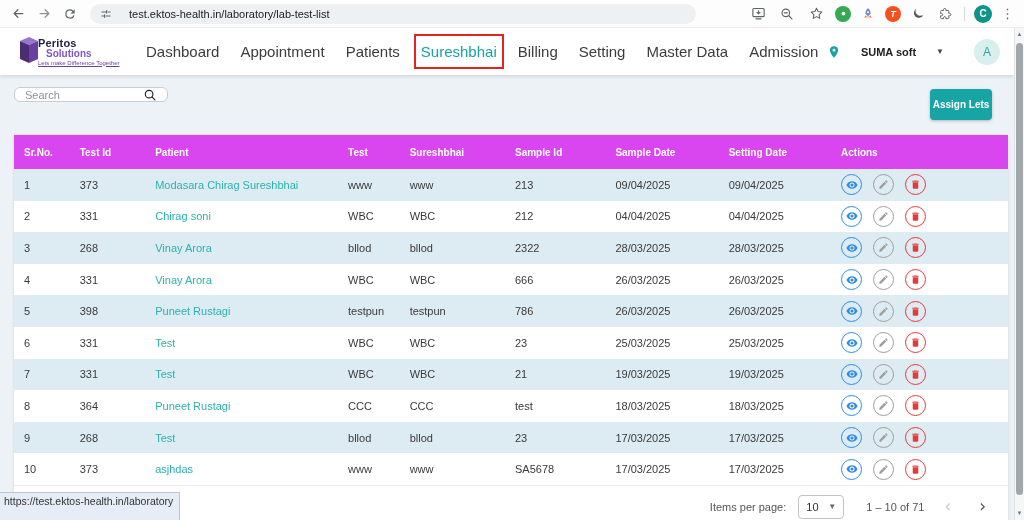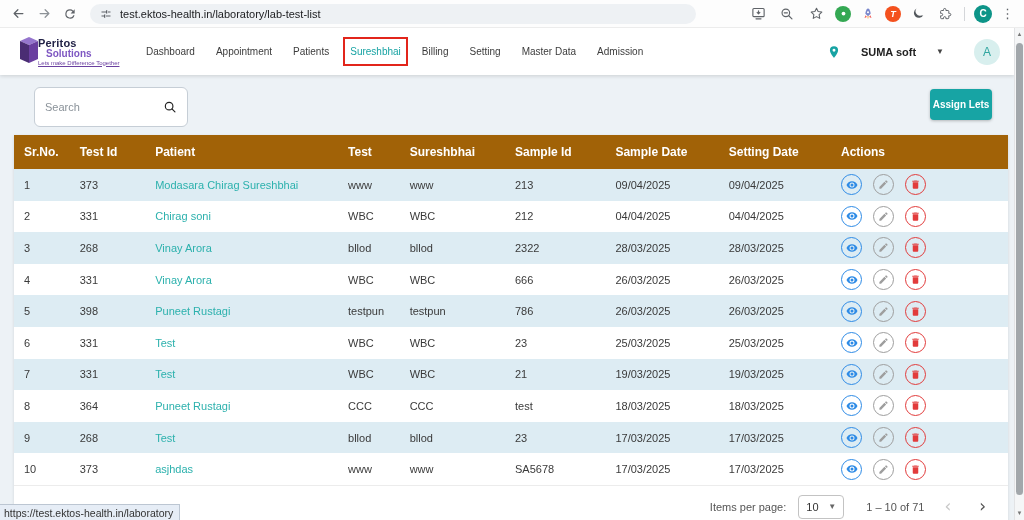--- a/index.html
+++ b/index.html
@@ -5,62 +5,62 @@
   * { margin:0; padding:0; box-sizing:border-box; }
   html,body { background:#d9dde1; }
   body { font-family:"Liberation Sans", sans-serif; }
   .screen { position:relative; width:1024px; height:520px; background:#edf2f6; overflow:hidden; }
 
   
   .browser-bar { position:absolute; top:0; left:0; width:1024px; height:28px; background:#fdfdfd;
     border-bottom:1px solid #ececec; display:flex; align-items:center; padding:0 8px; gap:6px; z-index:30; }
   .tb-icon { width:20px; height:20px; display:flex; align-items:center; justify-content:center; flex:0 0 auto; cursor:pointer; }
   .omnibox { width:606px; height:20px; background:#eef1f4; border-radius:10px; display:flex; align-items:center;
-    gap:8px; padding:0 10px; margin-left:4px; }
+    gap:17px; padding:0 10px; margin-left:4px; }
   .omnibox .url { font-size:11px; color:#202124; white-space:nowrap; }
   .tb-right { margin-left:auto; display:flex; align-items:center; gap:9px; padding-right:2px; }
   .ext-badge { width:16px; height:16px; border-radius:50%; display:flex; align-items:center; justify-content:center;
     font-size:9px; font-weight:bold; color:#fff; }
   .tb-sep { width:1px; height:14px; background:#d4d6d9; }
   .tb-avatar { width:18px; height:18px; border-radius:50%; background:#0d9488; color:#fff; font-size:10px; font-weight:bold;
     display:flex; align-items:center; justify-content:center; cursor:pointer; }
   .tb-menu { font-size:13px; color:#5f6368; letter-spacing:0; cursor:pointer; line-height:1; }
 
   
   .app-header { position:absolute; top:28px; left:0; width:1014px; height:47px; background:#ffffff;
     box-shadow:0 1px 4px rgba(0,0,0,.15); display:flex; align-items:center; padding:0 14px; z-index:20; }
   .logo { display:flex; align-items:center; gap:2px; width:118px; flex:0 0 auto; cursor:pointer; }
   .logo-text { margin-left:-6px; line-height:1; }
   .logo-name { font-size:11px; font-weight:bold; color:#232347; letter-spacing:.2px; }
   .logo-sub { font-size:10px; color:#7e57c2; font-weight:bold;margin-left:8px; }
   .logo-tag { font-size:6px; color:#6a3fa0; text-decoration:underline; margin-top:1px; }
   .main-nav { display:flex; align-items:center; gap:21px; margin-left:14px; }
-  .nav-item { font-size:10px; color:#3c3c3c; cursor:pointer; white-space:nowrap; position:relative; padding:2px 0; }
+  .nav-item { font-size:15px; color:#3c3c3c; cursor:pointer; white-space:nowrap; position:relative; padding:2px 0; }
   .nav-item.active { color:#17a3a3; }
   .nav-item.annotated { outline:2px solid #e2251b; outline-offset:5px; }
   .header-right { margin-left:auto; display:flex; align-items:center; gap:20px; }
   .loc-name { font-size:11px; font-weight:bold; color:#222; }
   .hdr-caret { font-size:8px; color:#444; margin-right:10px; }
   .user-avatar { width:26px; height:26px; border-radius:50%; background:#d8efee; color:#31a6a0; font-size:12px;
     display:flex; align-items:center; justify-content:center; cursor:pointer; }
 
   
-  .search-box { position:absolute; top:87px; left:14px; width:154px; height:40px; background:#fff;
-    border:1px solid #c6ced6; border-radius:6px; display:flex; align-items:center; padding:0 10px; z-index:5;margin-left:20px; }
+  .search-box { position:absolute; top:87px; left:14px; width:154px; height:15px; background:#fff;
+    border:1px solid #c6ced6; border-radius:6px; display:flex; align-items:center; padding:0 10px; z-index:5; }
   .search-box input { border:none; outline:none; flex:1; width:100px; font-size:11px; color:#333; background:transparent;
     font-family:"Liberation Sans", sans-serif; }
   .search-box input::placeholder { color:#8a9299; }
   .assign-btn { position:absolute; top:89px; left:930px; width:62px; height:31px; background:#17a4a4; color:#fff;
     border:none; border-radius:4px; font-size:10px; font-weight:bold; cursor:pointer; box-shadow:0 1px 3px rgba(0,0,0,.25);
     font-family:"Liberation Sans", sans-serif; z-index:5; }
 
   
   .table-card { position:absolute; top:135px; left:14px; width:994px; background:#fff; box-shadow:0 1px 3px rgba(0,0,0,.12); z-index:5; }
   table.lab-table { width:100%; border-collapse:collapse; table-layout:fixed; }
-  .lab-table thead th { background:#a16207; color:#fff; font-size:12px; font-weight:bold; text-align:left;
+  .lab-table thead th { background:#d946ef; color:#fff; font-size:10px; font-weight:bold; text-align:left;
     height:34px; padding:0 0 0 10px; white-space:nowrap; }
   .lab-table td { font-size:11px; color:#3a3a3a; height:31.6px; padding:0 0 0 10px; white-space:nowrap;
     overflow:hidden; text-overflow:ellipsis; }
   .lab-table tr.stripe td { background:#ddecf3; }
   .lab-table td.patient-link { color:#2cb1ad; cursor:pointer; }
   .actions { display:flex; align-items:center; gap:11px; }
   .action-btn { width:21px; height:21px; border-radius:50%; background:transparent; display:flex; align-items:center;
     justify-content:center; cursor:pointer; padding:0; }
   .action-btn.view { border:1.5px solid #2e8be6; }
   .action-btn.edit { border:1.5px solid #9e9e9e; }
@@ -74,21 +74,21 @@
     justify-content:space-between; padding:0 7px; cursor:pointer; }
   .pp-select span { font-size:11px; color:#333; }
   .pp-select .caret { font-size:8px; color:#666; }
   .pp-range { font-size:11px; color:#555; margin-left:10px; }
   .chev { font-size:17px; line-height:1; padding:0 8px; cursor:pointer; font-family:"DejaVu Sans", sans-serif; }
   .chev.prev { color:#c8c8c8; }
   .chev.next { color:#555; }
 
   
   .status-tooltip { position:absolute; left:0; bottom:0; background:#e6edf6; border:1px solid #bcc6d2; border-left:none;
-    border-bottom:none; font-size:10.5px; color:#333; padding:2px 6px 1px 4px; z-index:40; }
+    border-bottom:none; font-size:10.5px; color:#333; padding:2px 6px 13px 4px; z-index:40; }
   .scrollbar { position:absolute; top:28px; right:0; width:10px; bottom:0; background:#f5f6f7; border-left:1px solid #e2e3e5; z-index:35; }
   .sb-arrow { position:absolute; left:0; width:9px; text-align:center; font-size:6px; color:#777; }
   .sb-up { top:3px; }
   .sb-down { bottom:4px; }
   .sb-thumb { position:absolute; top:15px; left:1px; width:7px; height:452px; background:#a2a7ab; border-radius:4px; }
 </style>
 </head>
 <body>
 
 <div class="screen">

